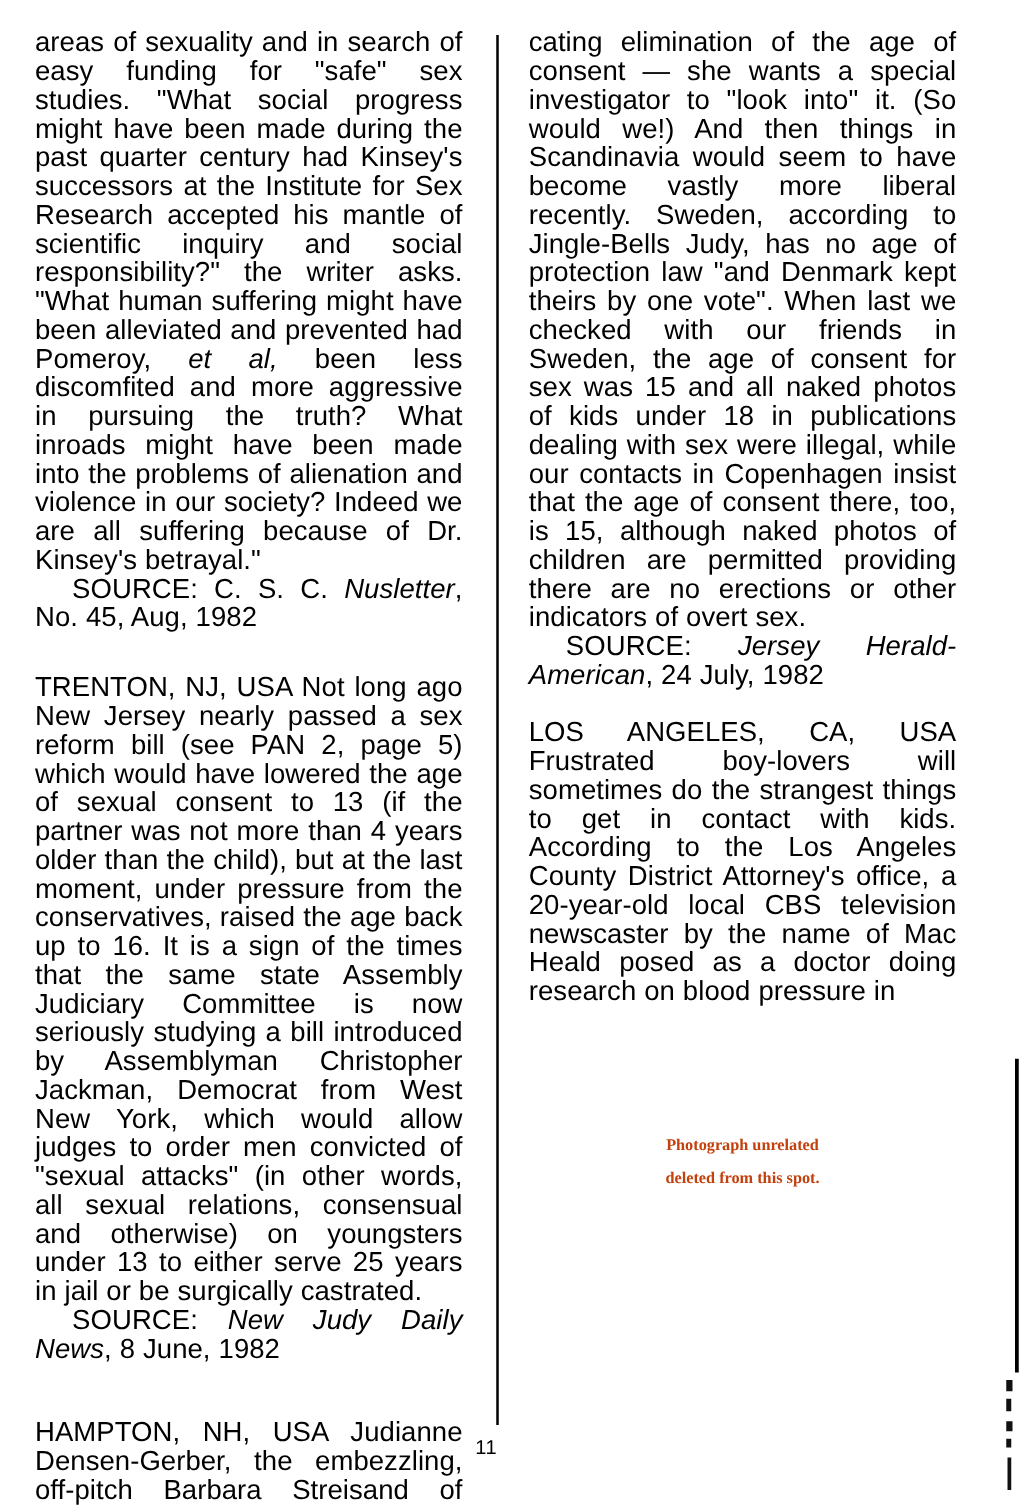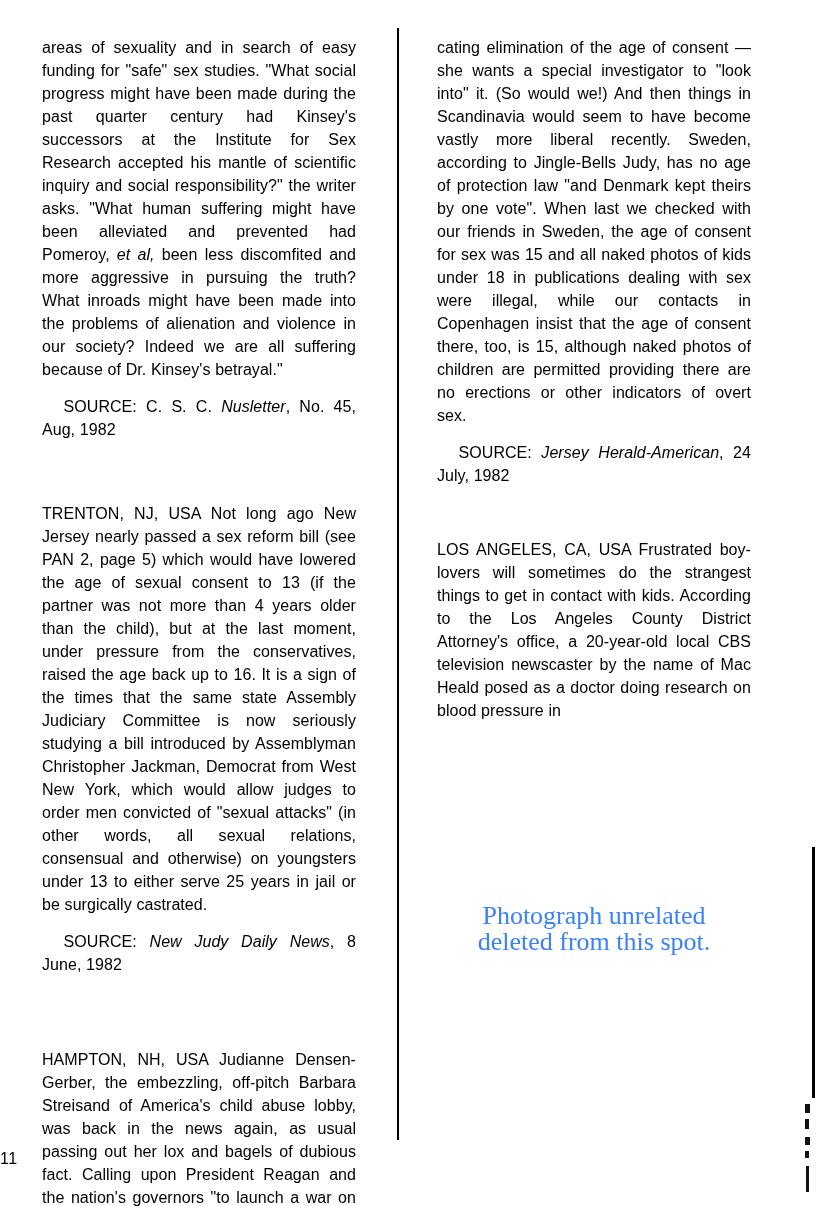--- a/index.html
+++ b/index.html
@@ -49,22 +49,22 @@
   
   .column {
     position: absolute;
     top: 22px;
     width: 342px;
   }
   .col-left  { left: 28px; }
   .col-right { left: 423px; }
 
   .column p {
-    margin: 14px;
-    font-size: 16px;
+    margin: 0;
+    font-size: 22px;
     line-height: 23.0px;
     text-align: justify;
     text-justify: inter-word;
     letter-spacing: 0.05px;
     word-spacing: 0.2px;
     hyphens: none;
   }
 
   
   p.flow      { text-indent: 0; }
@@ -80,33 +80,33 @@
   em, .ital { font-style: italic; }
 
   
   .photo-note {
     position: absolute;
     left: 423px;
     top: 903px;
     width: 342px;
     text-align: center;
     font-family: "Liberation Serif", serif;
-    font-weight: normal;
-    font-size: 26px;
+    font-weight: bold;
+    font-size: 13px;
     line-height: 25.5px;
-    color: #3b82f6;
+    color: #c2410c;
   }
 
   
   .page-number {
     position: absolute;
     left: 0;
     top: 1150px;
     width: 778px;
-    text-align: left;
+    text-align: center;
     font-size: 16px;
     font-family: "Liberation Sans", sans-serif;
     color: #000;
     letter-spacing: 0.5px;
   }
 </style>
 </head>
 <body>
 
 <div class="page">

